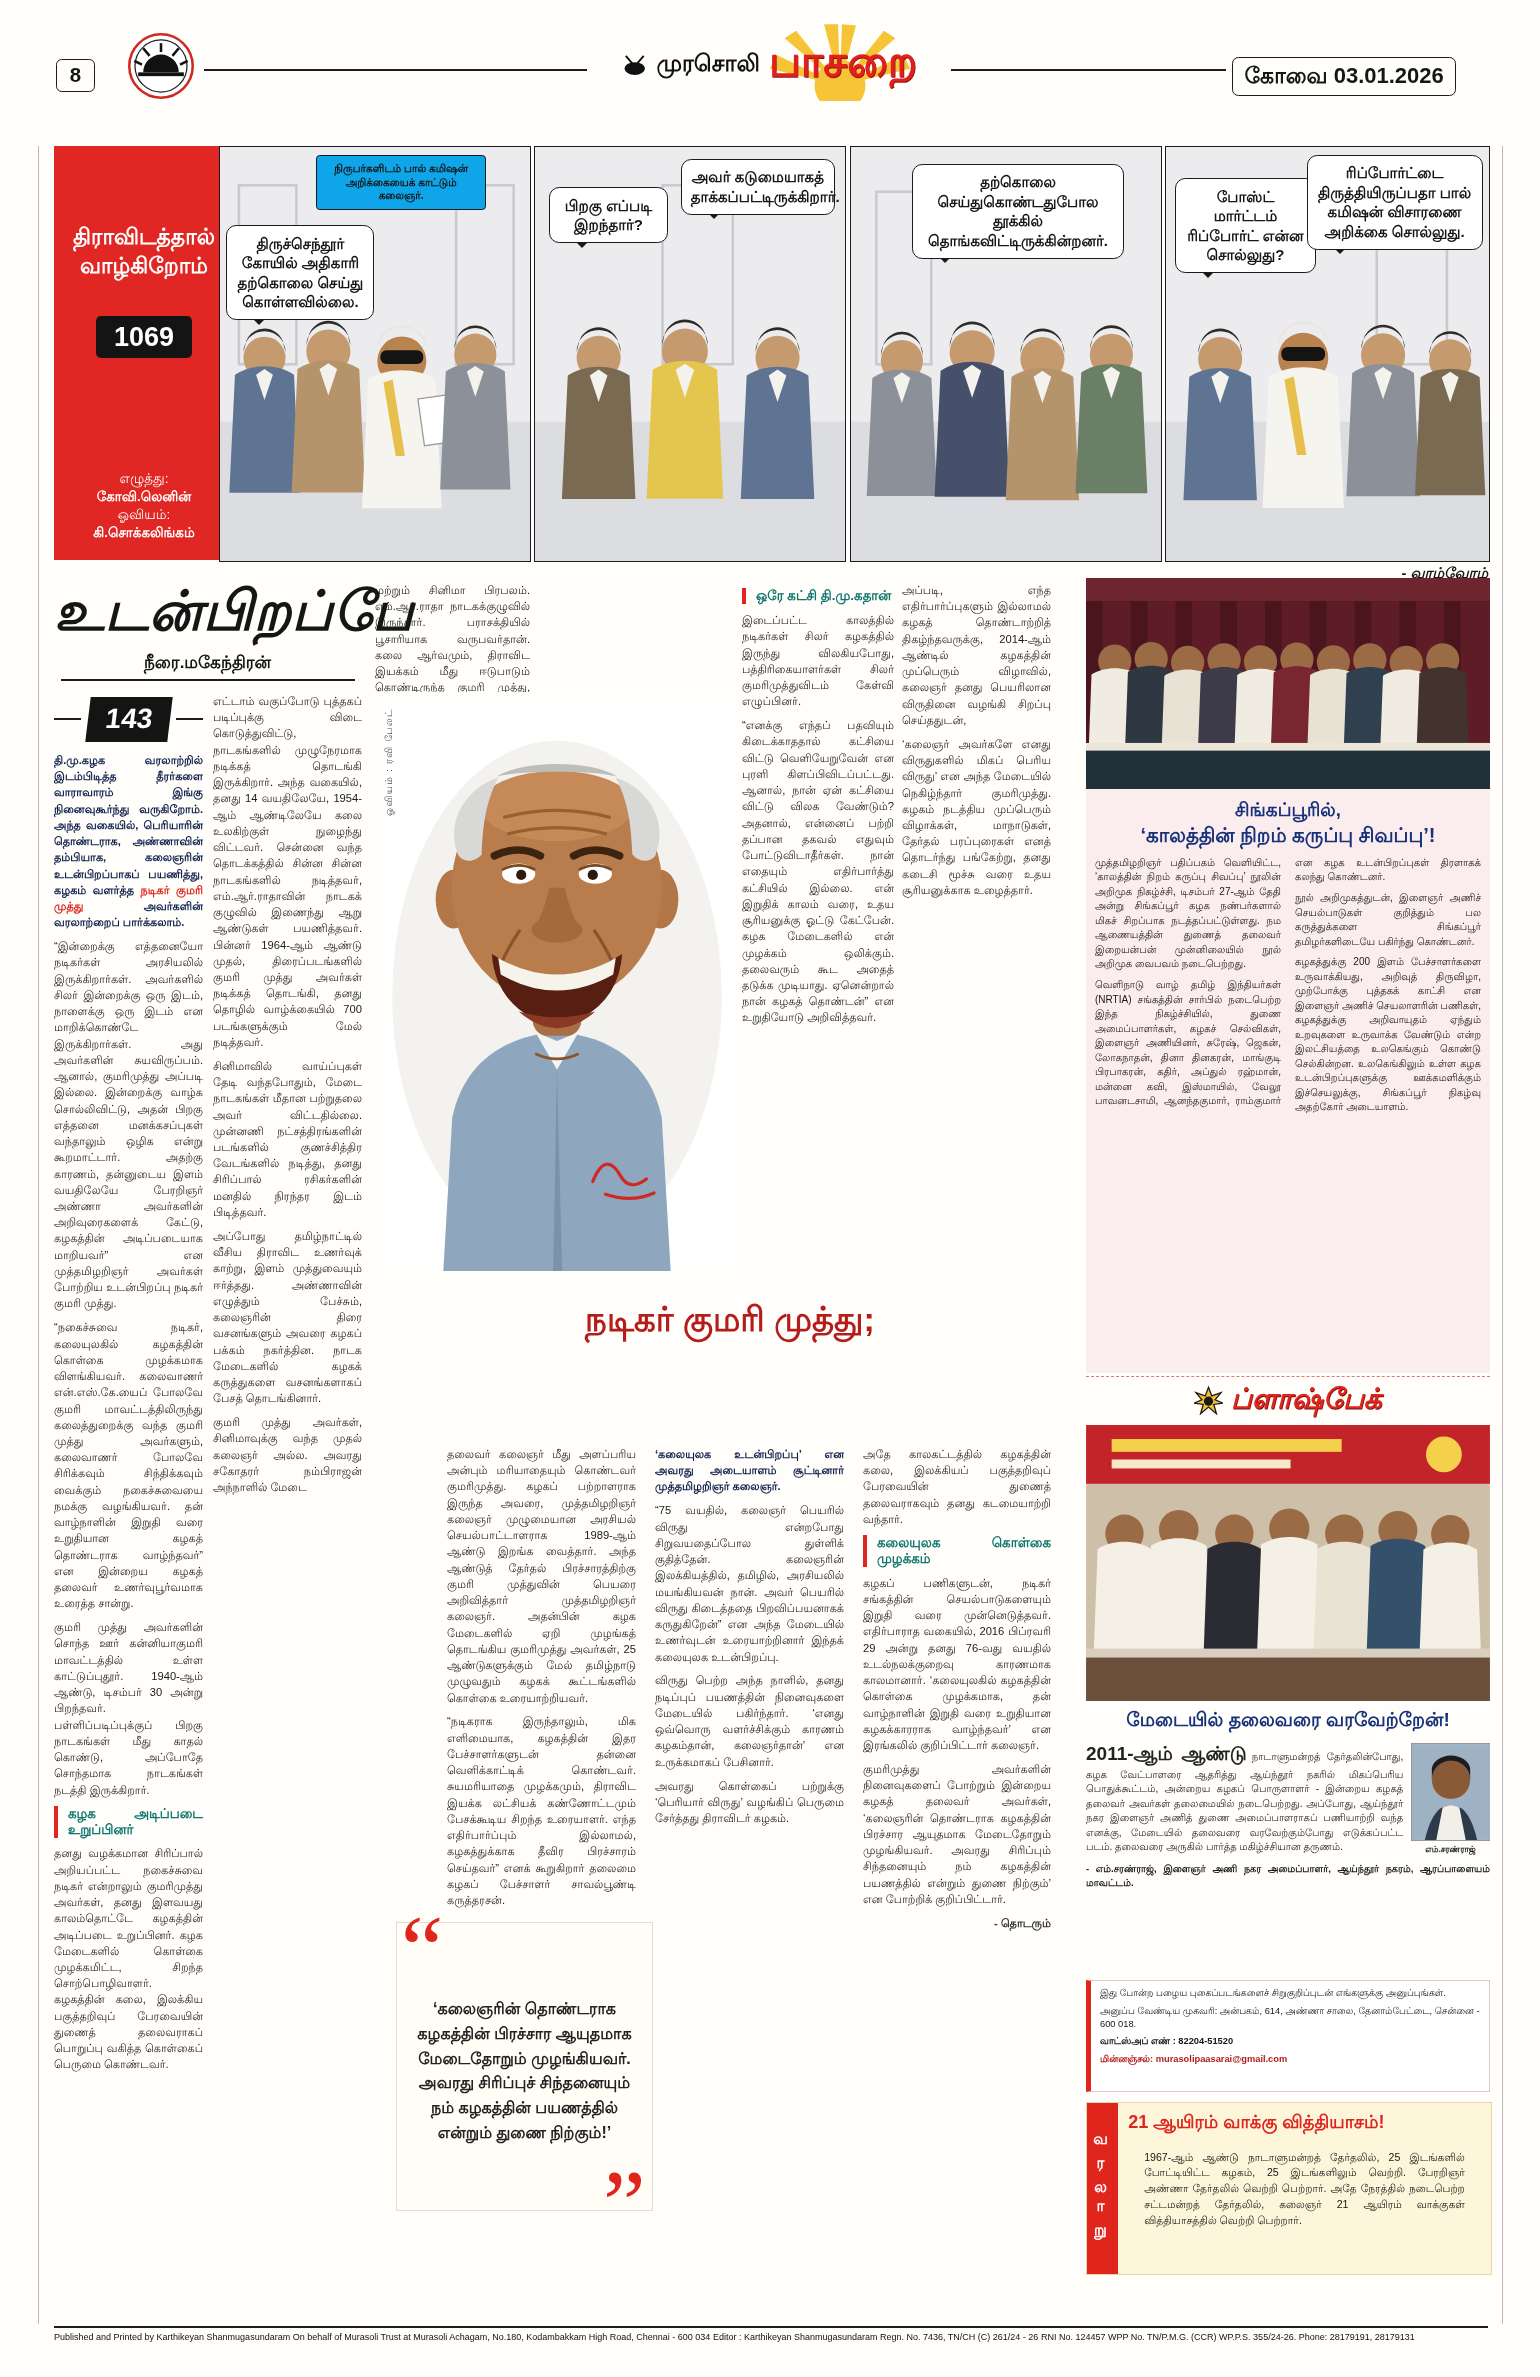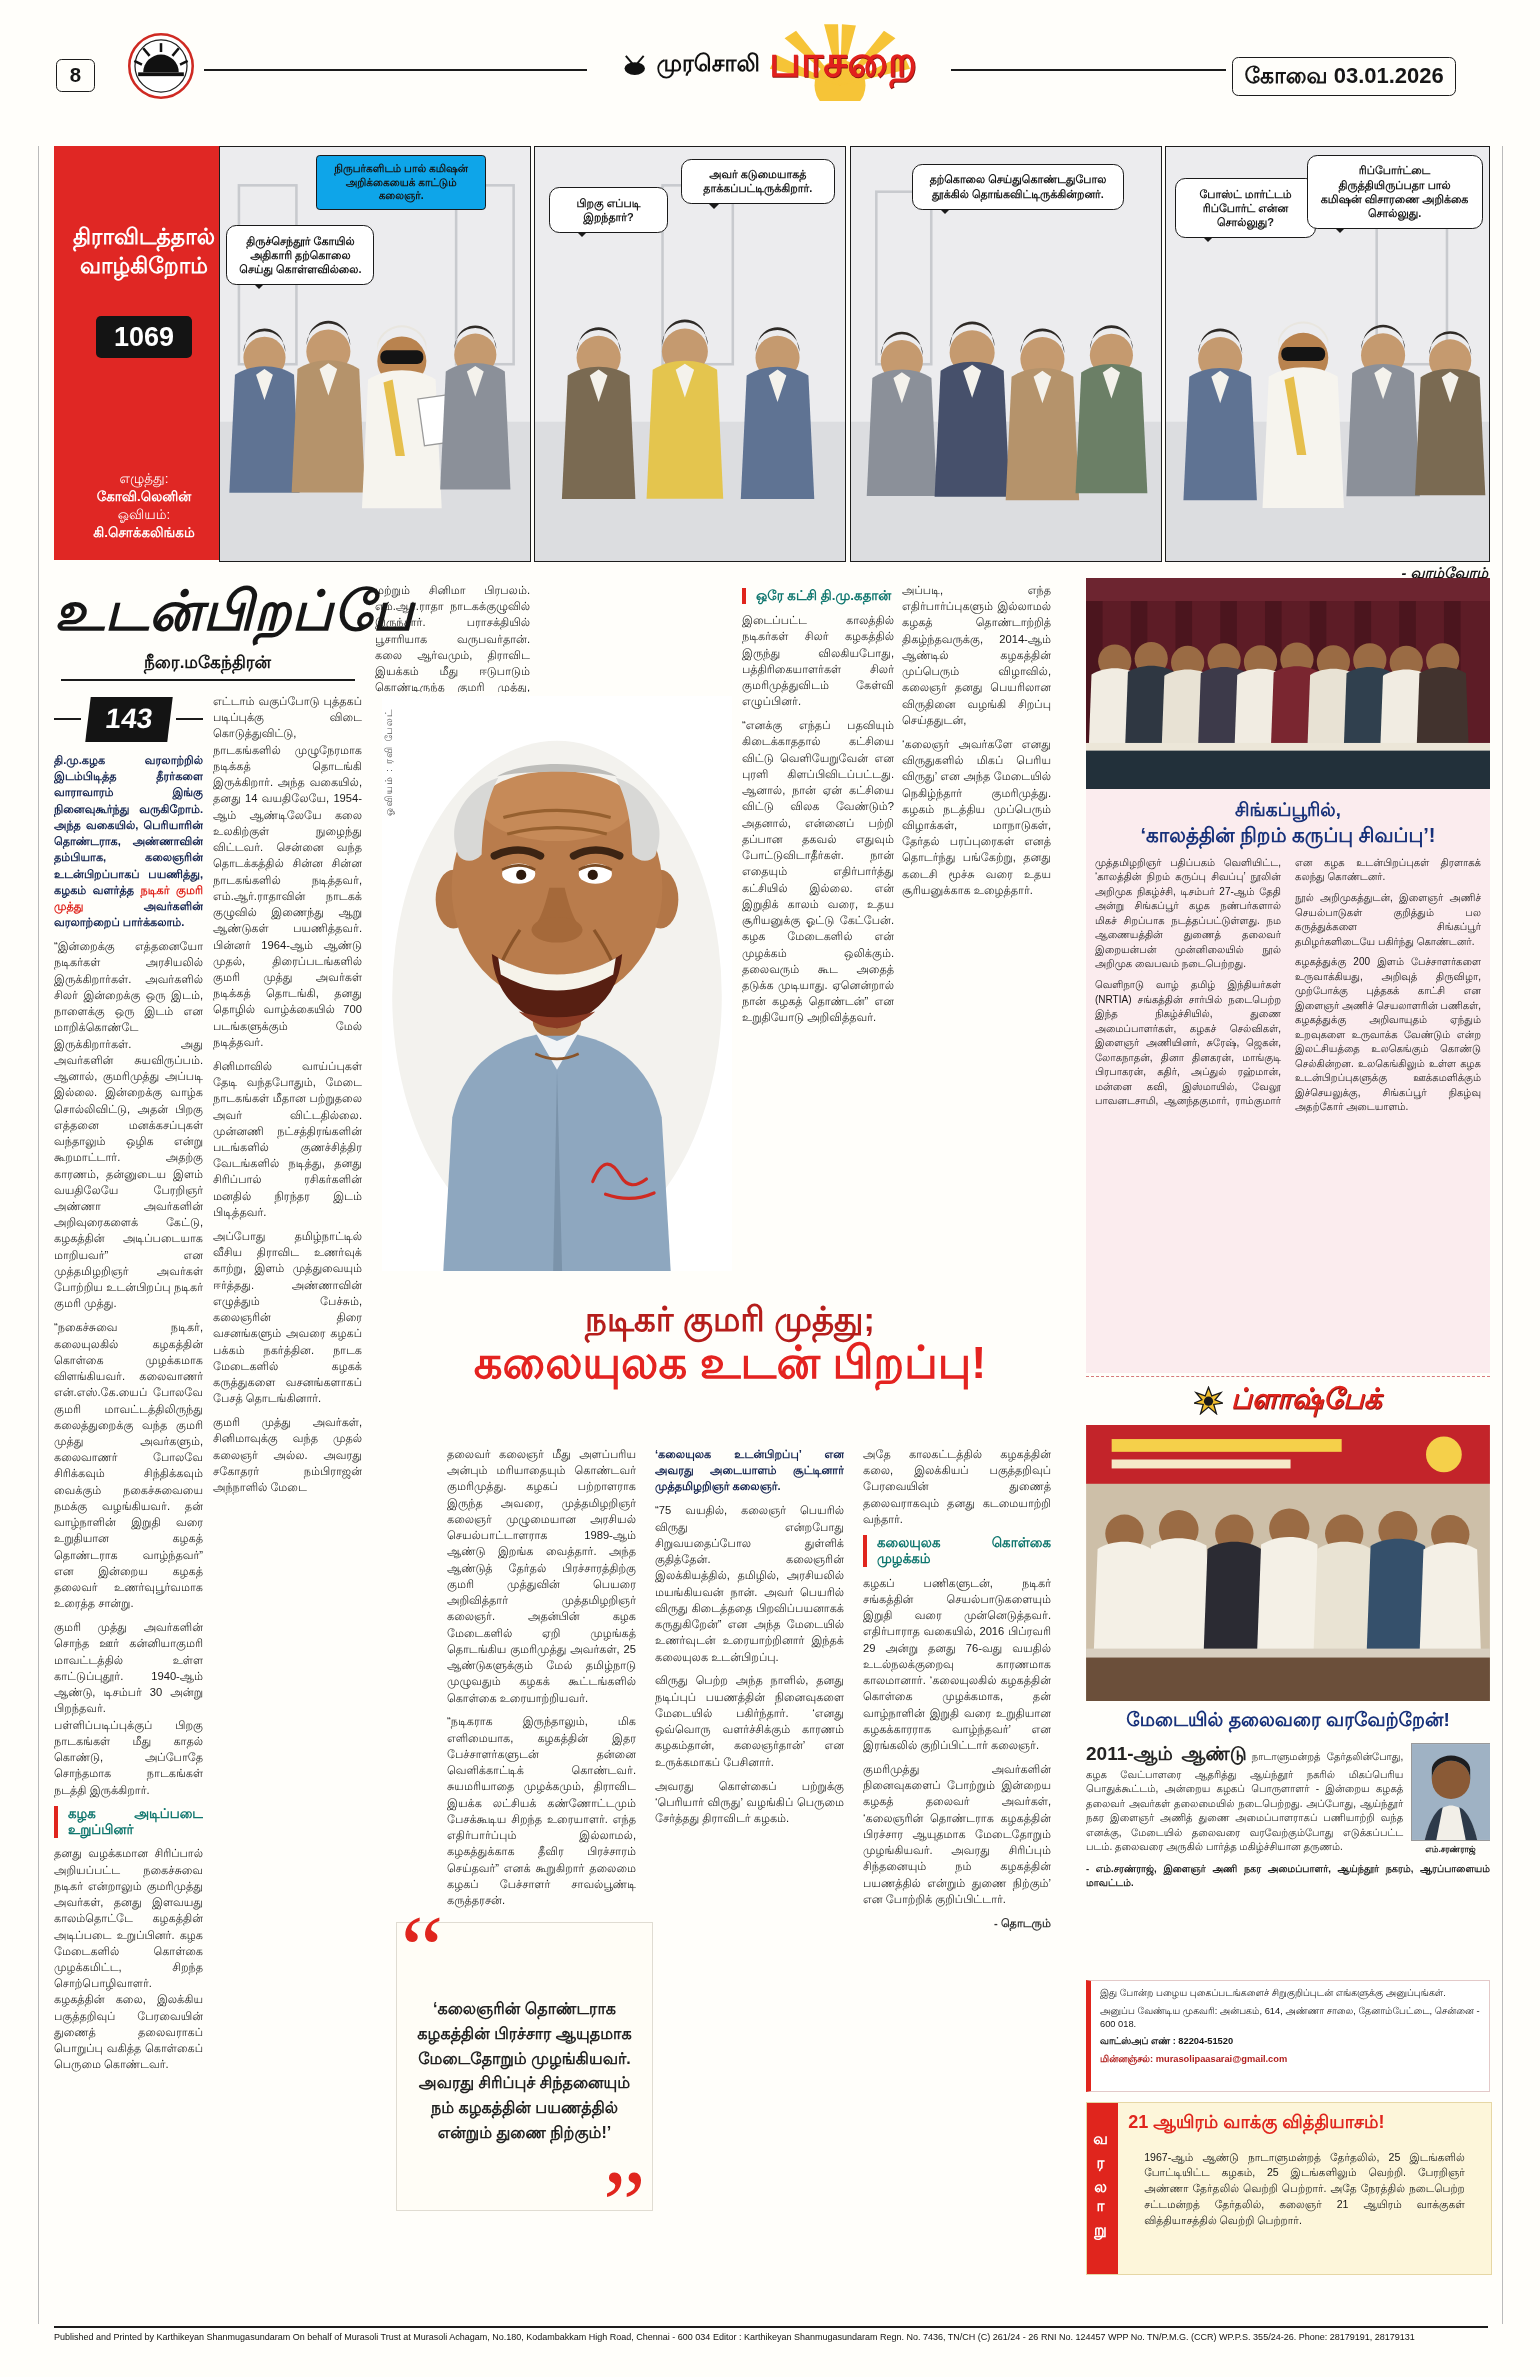--- a/index.html
+++ b/index.html
@@ -18,21 +18,21 @@
   .m-title{position:relative;z-index:1;font-size:43px;font-weight:bold;color:#e1201d;text-shadow:0.6px 0.6px 0 #8d1410;}
   #edition{left:1232px;top:57px;border:1.9px solid #1c1c1c;border-radius:6.4px;padding:4.5px 11.5px;font-size:22px;font-weight:bold;}
   
   #comic{left:54px;top:146px;width:1434px;height:414px;}
   #comic-strip{position:absolute;left:0;top:0;width:180px;height:414px;background:#e02724;color:#fff;text-align:center;}
   .strip-title{margin-top:77px;font-size:22px;font-weight:bold;line-height:1.3;}
   .strip-num{margin:36px auto 0;width:96px;height:42px;background:#141414;color:#fff;font-size:27px;font-weight:bold;border-radius:5.1px;display:flex;align-items:center;justify-content:center;}
   .strip-credits{position:absolute;bottom:18px;width:100%;font-size:13.4px;line-height:1.35;}
   .panel{position:absolute;top:0;height:414px;border:1.9px solid #1d1d1d;background:#ededee;overflow:hidden;}
   .panel svg{position:absolute;left:0;bottom:0;width:100%;height:100%;}
-  .bubble{position:absolute;background:#fff;border:1.6px solid #1a1a1a;border-radius:10.2px;padding:7.7px 9px;font-size:11px;font-weight:600;text-align:center;line-height:1.3;z-index:2;}
+  .bubble{position:absolute;background:#fff;border:1.6px solid #1a1a1a;border-radius:10.2px;padding:7.7px 9px;font-size:15px;font-weight:600;text-align:center;line-height:1.3;z-index:2;}
   .bubble:after{content:"";position:absolute;bottom:-10.2px;left:27px;border:5.7px solid transparent;border-top-color:#1a1a1a;}
   .capbox{position:absolute;background:#0ea5e9;border:1.6px solid #1a1a1a;border-radius:3.8px;padding:6.4px 7.7px;font-size:10.5px;font-weight:600;text-align:center;line-height:1.3;z-index:2;}
   #comic-sign{left:1277px;top:565px;width:211px;text-align:right;font-size:14.7px;font-weight:bold;font-style:italic;}
   
   #ud-title{left:54px;top:580px;width:307px;font-size:55px;font-weight:bold;font-style:italic;font-family:"Liberation Serif",serif;letter-spacing:0.6px;}
   #ud-author{left:54px;top:653px;width:307px;text-align:center;font-size:17px;font-weight:bold;}
   .badge-row{display:flex;align-items:center;gap:6.4px;margin:3.8px 0 10.2px;}
   .badge-row .line{flex:1;height:1.9px;background:#1c1c1c;}
   .badge{width:82px;height:45px;background:#141414;color:#fff;font-size:28px;font-weight:bold;display:flex;align-items:center;justify-content:center;transform:skewX(-7deg);}
   .intro{font-weight:bold;color:#11214d;}
@@ -308,21 +308,20 @@
   </div>
   <div class="abs txt" style="left:902px;top:582px;width:149px;height:688px;">
     <div>
         <p>அப்படி, எந்த எதிர்பார்ப்புகளும் இல்லாமல் கழகத் தொண்டாற்றித் திகழ்ந்தவருக்கு, 2014-ஆம் ஆண்டில் கழகத்தின் முப்பெரும் விழாவில், கலைஞர் தனது பெயரிலான விருதினை வழங்கி சிறப்பு செய்ததுடன்,</p>
         <p>‘கலைஞர் அவர்களே எனது விருதுகளில் மிகப் பெரிய விருது’ என அந்த மேடையில் நெகிழ்ந்தார் குமரிமுத்து. கழகம் நடத்திய முப்பெரும் விழாக்கள், மாநாடுகள், தேர்தல் பரப்புரைகள் எனத் தொடர்ந்து பங்கேற்று, தனது கடைசி மூச்சு வரை உதய சூரியனுக்காக உழைத்தார்.</p>
       </div>
   </div>
 
   <div class="abs" id="headline">
     <div class="h1">நடிகர் குமரி முத்து;</div>
-    <div class="h2">கலையுலக உடன் பிறப்பு!</div>
   </div>
 
   <div class="abs txt" style="left:447px;top:1446px;width:189px;height:466px;">
     <div>
         <p>தலைவர் கலைஞர் மீது அளப்பரிய அன்பும் மரியாதையும் கொண்டவர் குமரிமுத்து. கழகப் பற்றாளராக இருந்த அவரை, முத்தமிழறிஞர் கலைஞர் முழுமையான அரசியல் செயல்பாட்டாளராக 1989-ஆம் ஆண்டு இறங்க வைத்தார். அந்த ஆண்டுத் தேர்தல் பிரச்சாரத்திற்கு குமரி முத்துவின் பெயரை அறிவித்தார் முத்தமிழறிஞர் கலைஞர். அதன்பின் கழக மேடைகளில் ஏறி முழங்கத் தொடங்கிய குமரிமுத்து அவர்கள், 25 ஆண்டுகளுக்கும் மேல் தமிழ்நாடு முழுவதும் கழகக் கூட்டங்களில் கொள்கை உரையாற்றியவர்.</p>
         <p>“நடிகராக இருந்தாலும், மிக எளிமையாக, கழகத்தின் இதர பேச்சாளர்களுடன் தன்னை வெளிக்காட்டிக் கொண்டவர். சுயமரியாதை முழக்கமும், திராவிட இயக்க லட்சியக் கண்ணோட்டமும் பேசக்கூடிய சிறந்த உரையாளர். எந்த எதிர்பார்ப்பும் இல்லாமல், கழகத்துக்காக தீவிர பிரச்சாரம் செய்தவர்” எனக் கூறுகிறார் தலைமை கழகப் பேச்சாளர் சாவல்பூண்டி கருத்தரசன்.</p>
       </div>
   </div>
   <div class="abs txt" style="left:655px;top:1446px;width:189px;height:827px;">
     <p style="font-weight:bold;color:#11214d;">‘கலையுலக உடன்பிறப்பு’ என அவரது அடையாளம் சூட்டினார் முத்தமிழறிஞர் கலைஞர்.</p>

